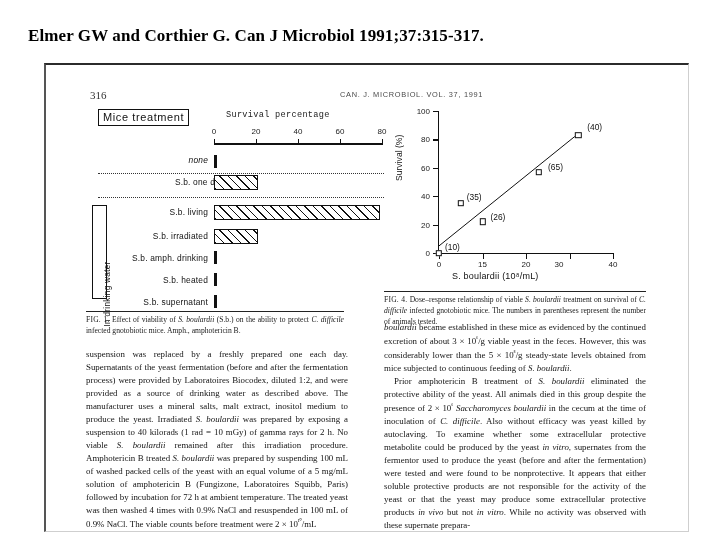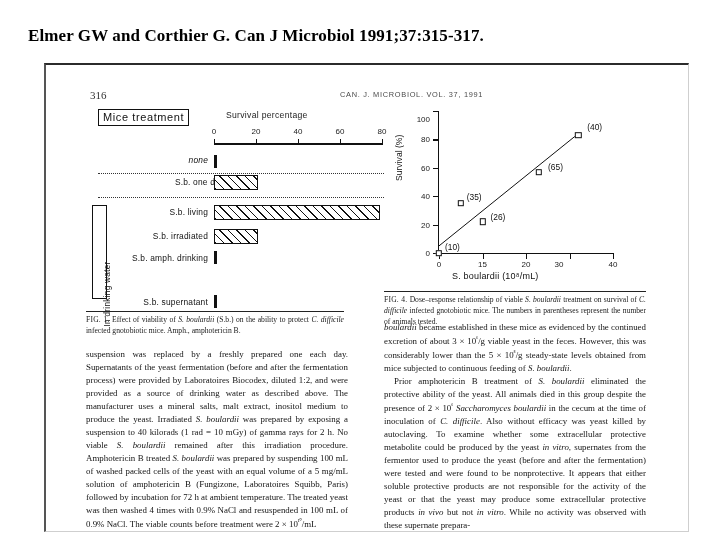--- a/index.html
+++ b/index.html
@@ -32,21 +32,21 @@
   
   .fig1{position:absolute;left:40px;top:44px;width:300px;height:205px;}
   .fig1 .boxlabel{
     position:absolute;left:12px;top:0px;
     border:1px solid #111;padding:1px 4px 2px 4px;
     font-family:"Liberation Sans",sans-serif;font-size:11px;letter-spacing:.6px;color:#111;
     background:#fff;
   }
   .fig1 .axtitle{
     position:absolute;left:140px;top:1px;
-    font-family:Liberation Sans, sans-serif;font-size:8.6px;letter-spacing:.3px;color:#222;
+    font-family:Liberation Mono, monospace;font-size:8.6px;letter-spacing:.3px;color:#222;
   }
   .plot1{position:absolute;left:128px;top:18px;width:168px;height:182px;}
   .axis1{position:absolute;left:0;top:16px;width:168px;height:1.6px;background:#111;}
   .tick1{position:absolute;top:12px;width:1.2px;height:6px;background:#111;}
   .ticklab1{position:absolute;top:0px;font-family:"Liberation Sans",sans-serif;font-size:8px;color:#222;transform:translateX(-50%);}
   .barrow{position:absolute;left:0;height:16px;}
   .bar{
     position:absolute;left:0;top:0;height:13px;border:1.1px solid #111;background:#fff;
     background-image:repeating-linear-gradient(45deg,#111 0 1px,transparent 1px 6px);
   }
@@ -145,20 +145,24 @@
               <div class="bar" style="width: 163.8px;"></div>
             </div>
             <div class="barrow" style="top: 102px; width: 168px;">
               <div class="rowlab" style="top: 2px; margin-left: 32px;">S.b. irradiated</div>
               <div class="bar" style="width: 42px;"></div>
             </div>
             <div class="barrow" style="top: 124px; width: 168px;">
               <div class="rowlab" style="top: 2px;">S.b. amph. drinking</div>
               <div class="bar nil" style="width: 2.6px;"></div>
             </div>
+            <div class="barrow" style="top: 146px; width: 168px;">
+              <div class="rowlab" style="top: 2px;">S.b. heated</div>
+              <div class="bar nil" style="width: 2.6px;"></div>
+            </div>
             <div class="barrow" style="top: 168px; width: 168px;">
               <div class="rowlab" style="top: 2px;">S.b. supernatant</div>
               <div class="bar nil" style="width: 2.6px;"></div>
             </div>
             <div class="dotsep" style="top: 46px;"></div>
             <div class="dotsep" style="top: 70px;"></div>
           </div>
       </div>
 
       <div class="rule" style="left:40px;top:246px;width:258px;"></div>
@@ -174,21 +178,21 @@
             <div class="ytlab" style="top: 142px;">0</div>
             <div class="ytick" style="top: 113.6px;"></div>
             <div class="ytlab" style="top: 113.6px;">20</div>
             <div class="ytick" style="top: 85.2px;"></div>
             <div class="ytlab" style="top: 85.2px;">40</div>
             <div class="ytick" style="top: 56.8px;"></div>
             <div class="ytlab" style="top: 56.8px;">60</div>
             <div class="ytick" style="top: 28.4px;"></div>
             <div class="ytlab" style="top: 28.4px;">80</div>
             <div class="ytick" style="top: 0px;"></div>
-            <div class="ytlab" style="top: 8px; margin-left: 8px;">100</div>
+            <div class="ytlab" style="top: 0px; margin-left: 8px;">100</div>
             <div class="xtick" style="left: 0px;"></div>
             <div class="xtlab" style="left: 0px;">0</div>
             <div class="xtick" style="left: 43.5px;"></div>
             <div class="xtlab" style="left: 43.5px;">15</div>
             <div class="xtick" style="left: 87px;"></div>
             <div class="xtlab" style="left: 87px;">20</div>
             <div class="xtick" style="left: 130.5px;"></div>
             <div class="xtlab" style="left: 120px;">30</div>
             <div class="xtick" style="left: 174px;"></div>
             <div class="xtlab" style="left: 174px;">40</div>

